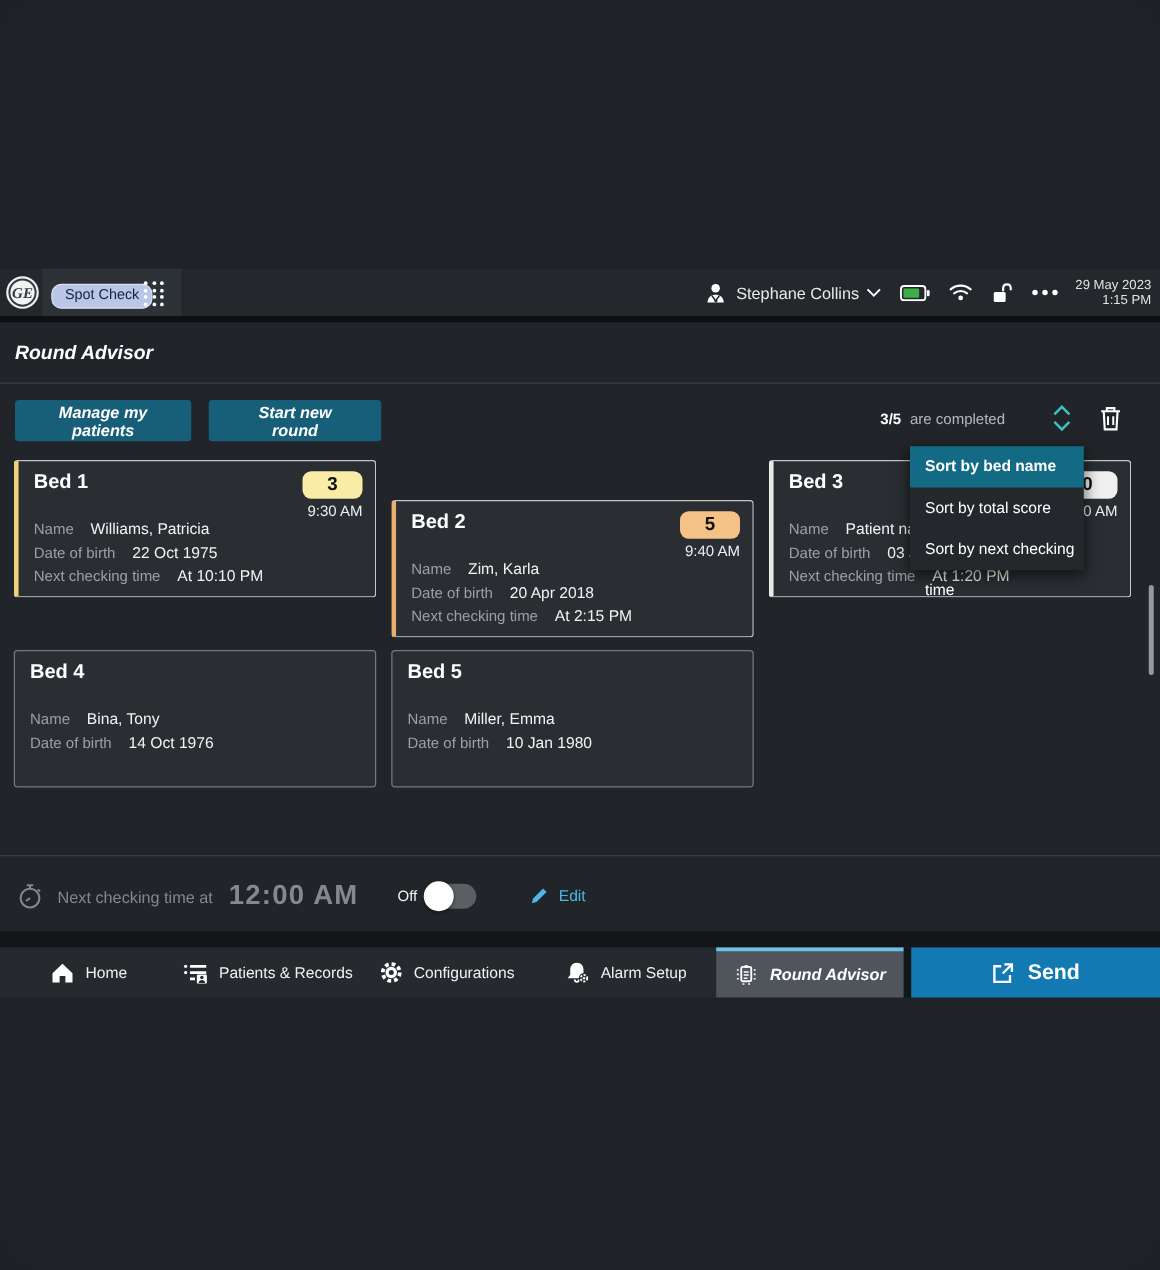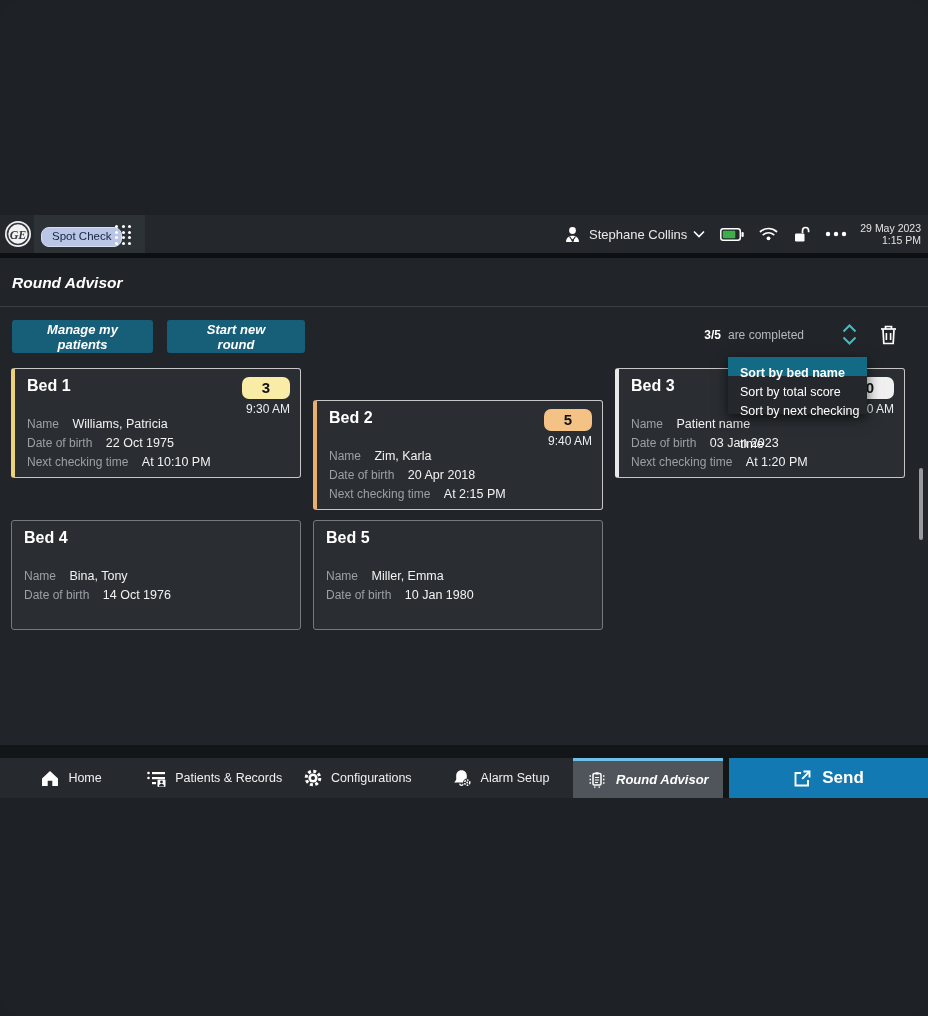--- a/index.html
+++ b/index.html
@@ -46,21 +46,21 @@
                  color:#121212; font-size:15px; font-weight:bold; text-align:center; line-height:22px; }
   .check-time { position:absolute; right:10px; top:33px; color:#eceff1; font-size:12px; }
   .rows { position:absolute; left:12px; top:44px; }
   .row { height:19px; line-height:19px; white-space:nowrap; }
   .lbl { color:#9aa0a4; font-size:12px; }
   .val { color:#f2f2f2; font-size:12.5px; margin-left:9px; }
 
   
   .dropdown { position:absolute; left:728px; top:357px; width:139px; background:#24282c; z-index:6;
               box-shadow:0 4px 12px rgba(0,0,0,0.65); }
-  .dd-item { height:19px; line-height:33px; padding-left:12px; color:#fff; font-size:12.5px; cursor:pointer; }
+  .dd-item { height:33px; line-height:33px; padding-left:12px; color:#fff; font-size:12.5px; cursor:pointer; }
   .dd-item.selected { background:#136a85; font-weight:bold; }
 
   .scrollbar { position:absolute; left:919px; top:468px; width:4px; height:72px; background:#97999b; border-radius:2px; z-index:7; }
 
   
   .footer-strip { position:absolute; left:0; top:426px; width:928px; height:61px; border-top:1px solid #3a3e42; background:#212529; }
   .timer-icon { position:absolute; left:14px; top:21px; color:#84888c; }
   .next-label { position:absolute; left:46px; top:25px; color:#84888c; font-size:13px; }
   .next-time  { position:absolute; left:183px; top:18px; color:#85898d; font-size:22px; font-weight:bold; letter-spacing:1px; }
   .toggle-state { position:absolute; left:318px; top:25px; color:#f2f2f2; font-size:12px; }
@@ -269,20 +269,40 @@
             <span class="val">Miller, Emma</span>
           </div>
           <div class="row">
             <span class="lbl">Date of birth</span>
             <span class="val">10 Jan 1980</span>
           </div>
         </div>
       </div>
     </div>
 
+    <div class="footer-strip">
+      <svg class="timer-icon" width="21" height="22" viewBox="0 0 21 22">
+        <circle cx="10" cy="12.5" r="7.5" fill="none" stroke="currentColor" stroke-width="1.7"></circle>
+        <path d="M7.5 2.2 H12.5 M10 2.5 V4.5" stroke="currentColor" stroke-width="1.7"></path>
+        <path d="M16.3 5.5 L18 7.2" stroke="currentColor" stroke-width="1.6"></path>
+        <path d="M10 12.5 L6.8 14.8" stroke="currentColor" stroke-width="1.6"></path>
+      </svg>
+      <span class="next-label">Next checking time at</span>
+      <span class="next-time">12:00 AM</span>
+      <span class="toggle-state">Off</span>
+      <span class="toggle">
+          <span class="knob"></span>
+        </span>
+      <span class="edit-group" style="color: rgb(77, 183, 230);">
+        <svg width="15" height="15" viewBox="0 0 15 15">
+          <path d="M1.5 13.5 L2.5 9.8 L10.5 1.8 L13.2 4.5 L5.2 12.5 Z" fill="currentColor"></path>
+        </svg>
+        <span class="edit-label">Edit</span>
+      </span>
+    </div>
   </div>
 
   <div class="dropdown">
     <div class="dd-item selected" style="background-color: rgb(19, 106, 133);">Sort by bed name</div>
     <div class="dd-item">Sort by total score</div>
     <div class="dd-item">Sort by next checking time</div>
   </div>
 
   <div class="scrollbar"></div>
 

